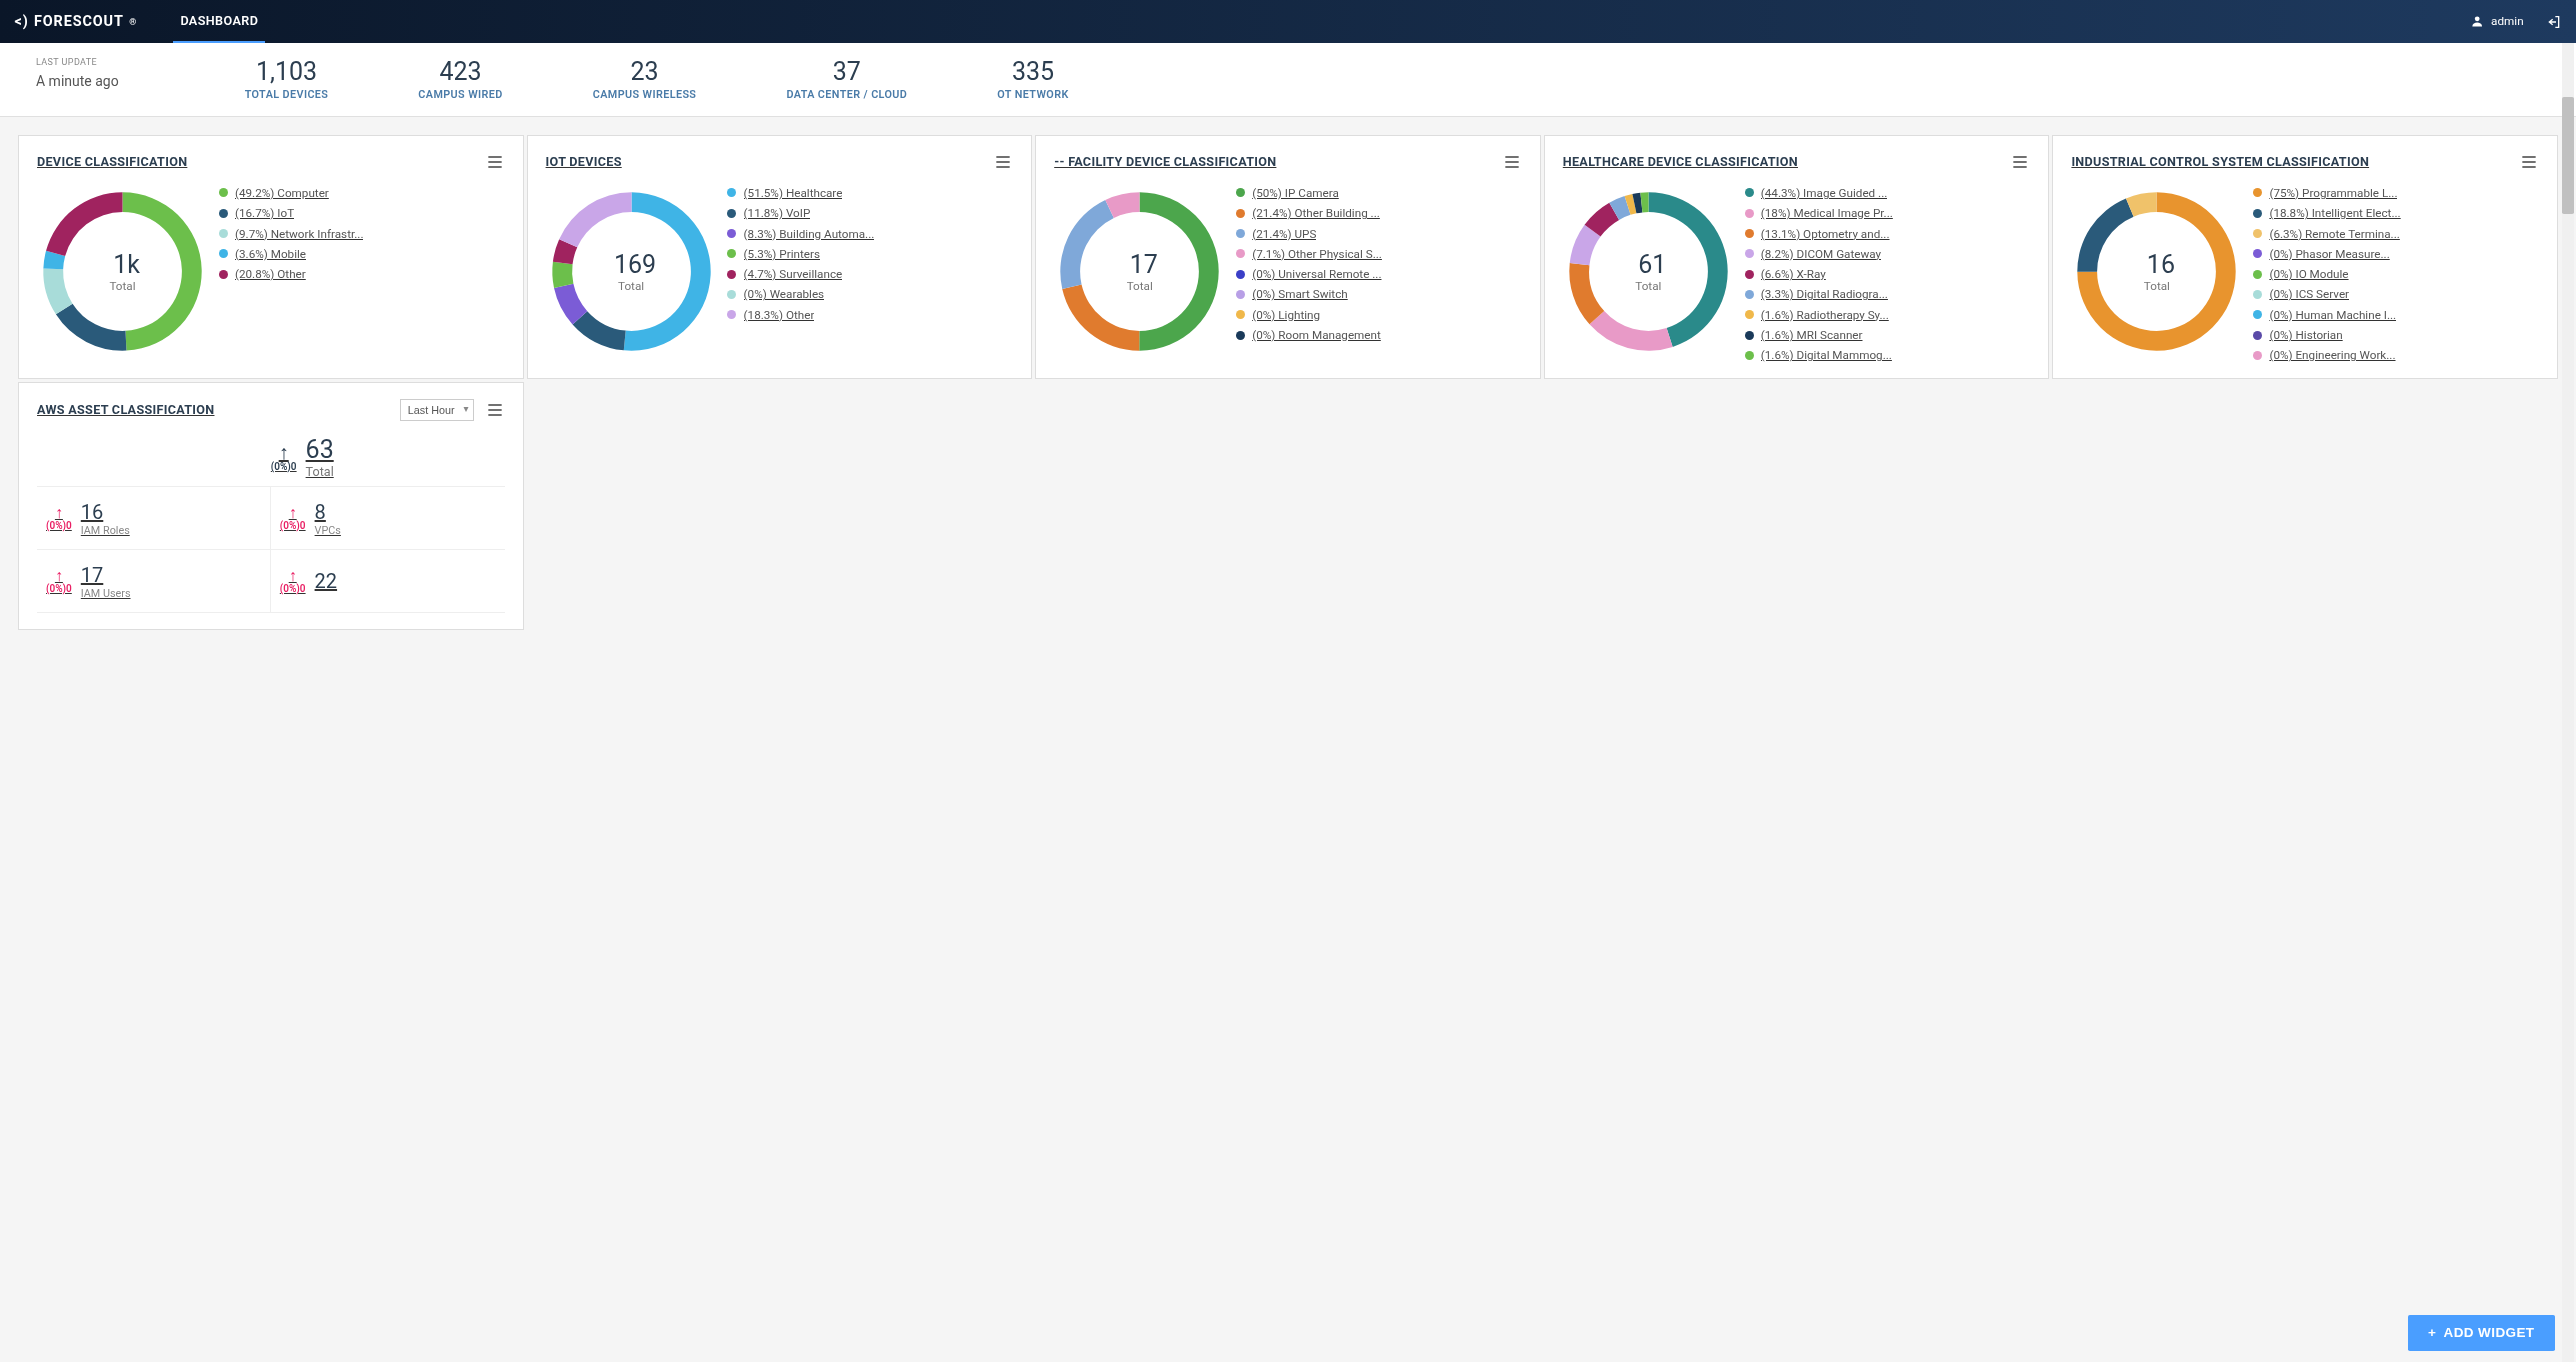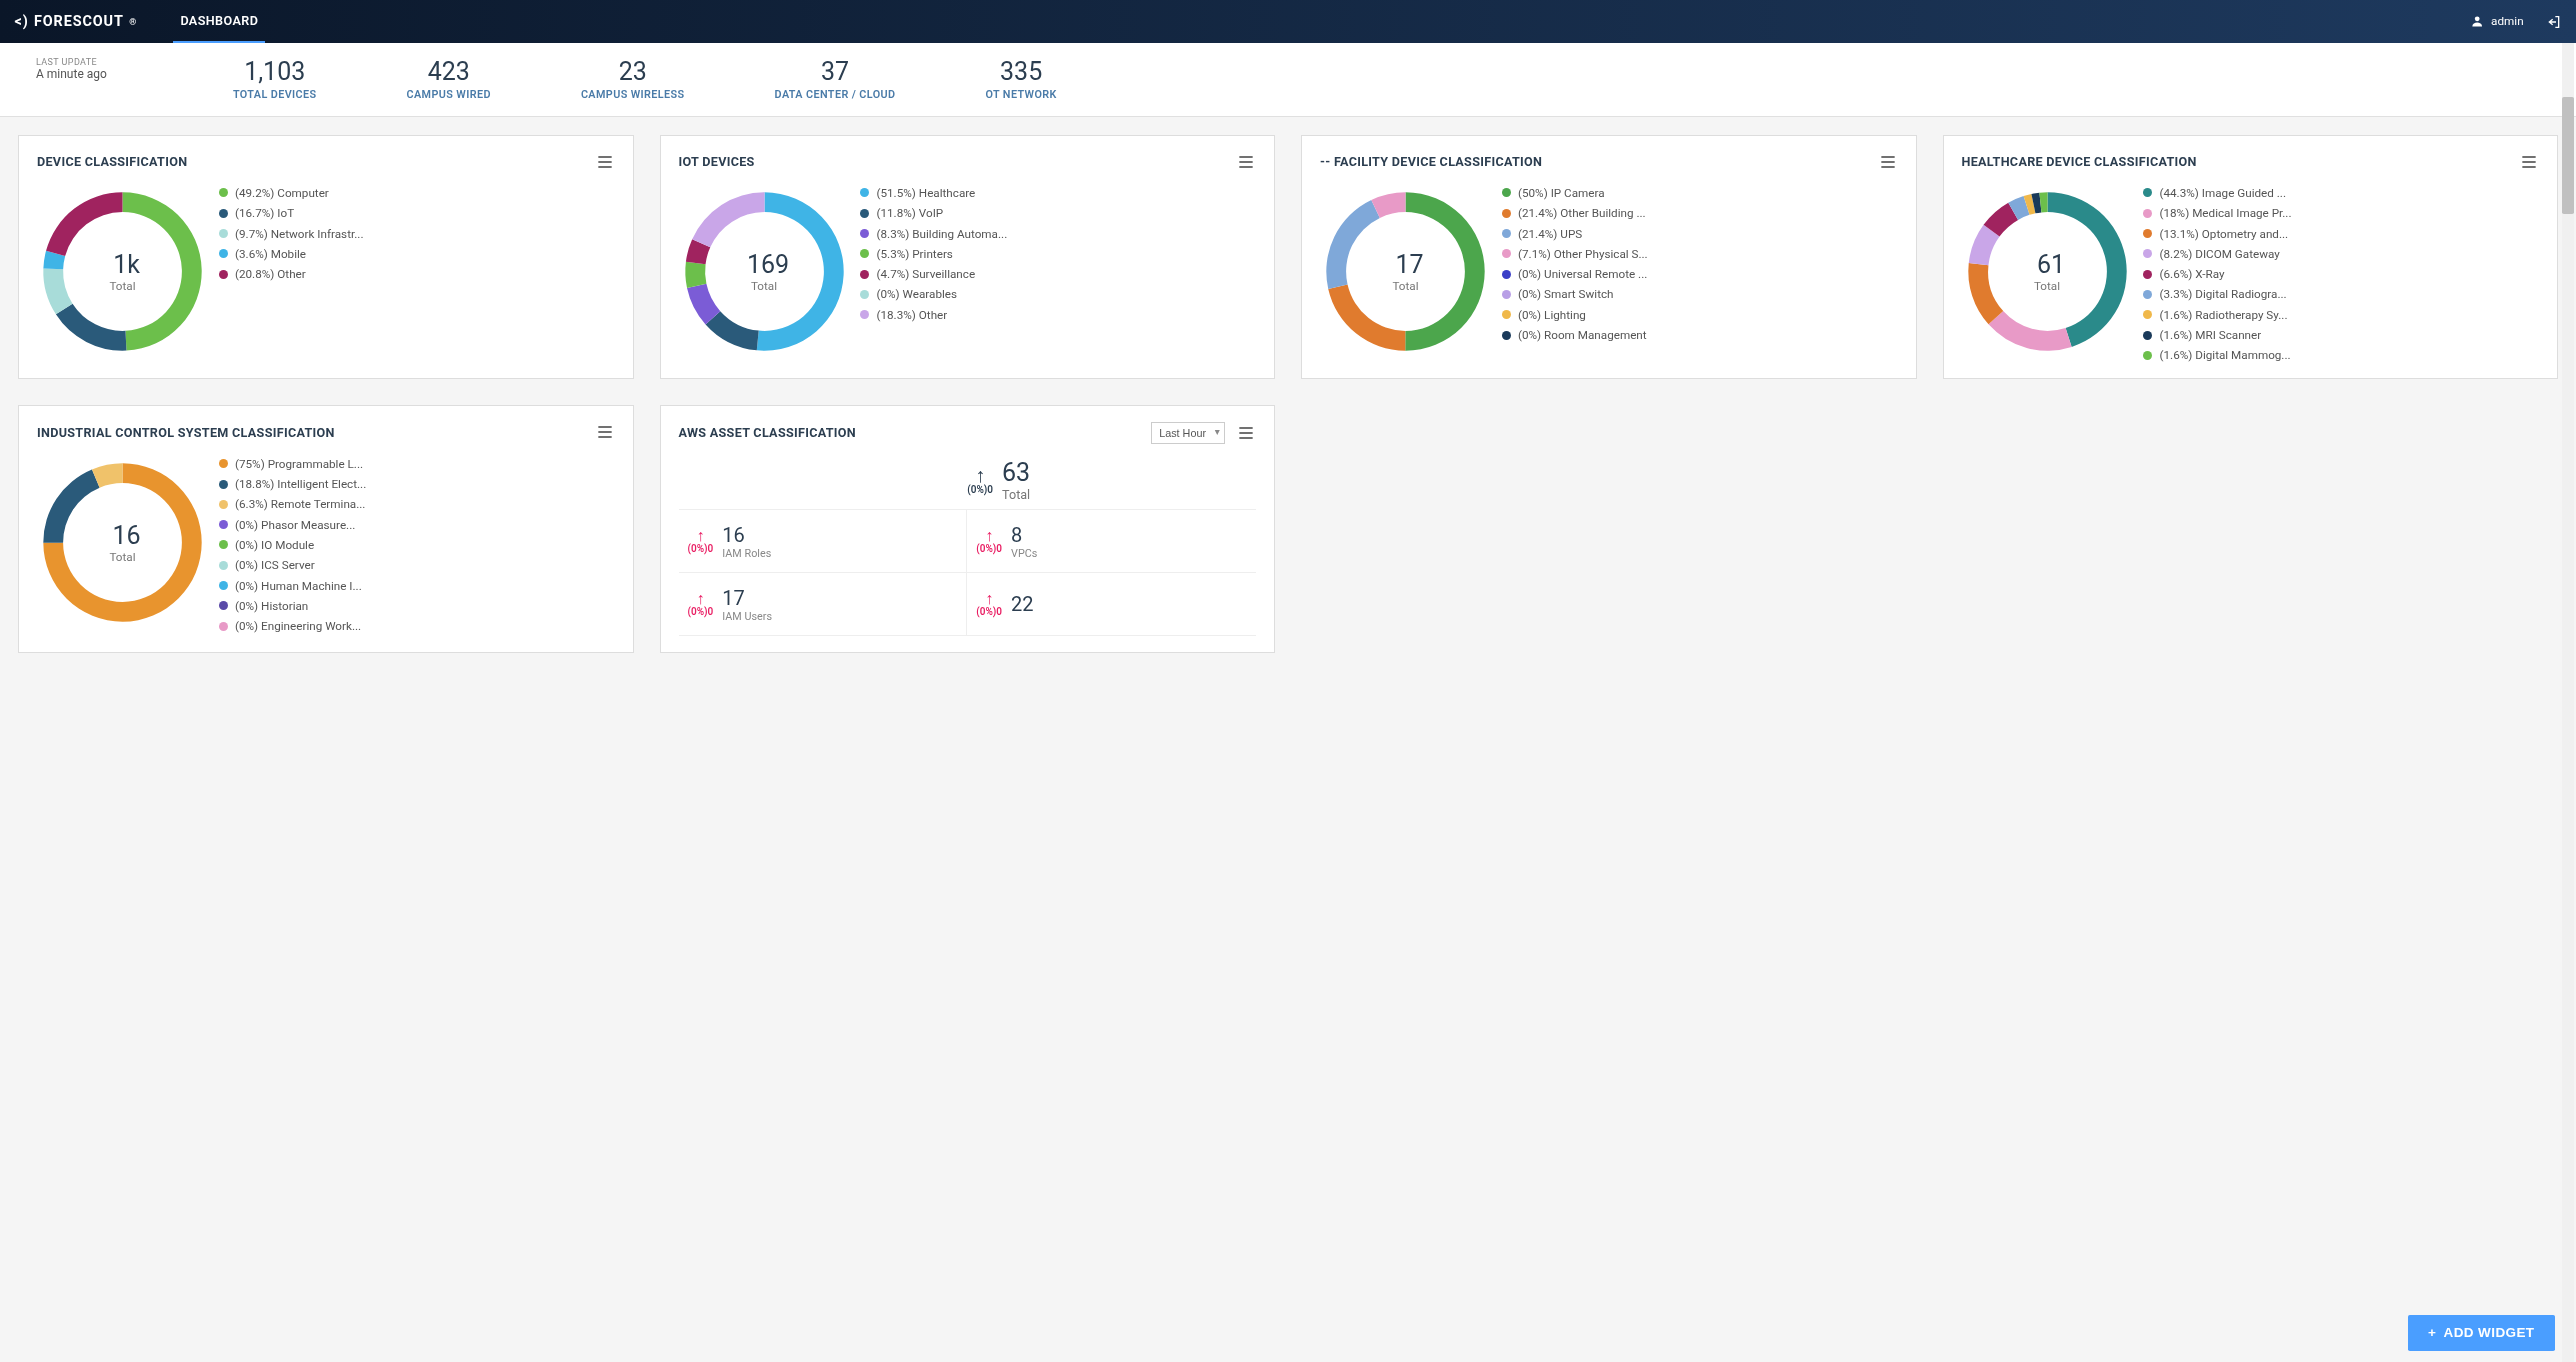--- a/index.html
+++ b/index.html
@@ -5,25 +5,25 @@
 * { margin: 0; padding: 0; box-sizing: border-box; }
 body { font-family: -apple-system, "Segoe UI", Roboto, Arial, sans-serif; background: #f5f5f5; color: #333; }
 .header { background: linear-gradient(to right, #0a1628, #1e3a5f); height: 43px; display: flex; align-items: center; padding: 0 14.4px; color: #fff; }
 .logo { font-weight: 700; font-size: 14.4px; letter-spacing: 0.9px; display:flex; align-items:center; gap:5.4px;}
 .logo-icon { font-weight:700; font-size:14.4px;}
 .nav-tab { margin-left: 36px; font-size: 12.6px; font-weight: 600; letter-spacing: 0.4px; padding: 12.6px 7.2px; border-bottom: 2.7px solid #4a9eff; }
 .header-right { margin-left: auto; display: flex; align-items: center; gap: 22px; }
 .user-info { display: flex; align-items: center; gap: 7.2px; font-size: 11.7px; }
 .summary-bar { background: #fff; padding: 14.4px 36px; display: flex; align-items: flex-start; gap: 72px; border-bottom: 0.9px solid #e0e0e0; }
 .last-update { font-size: 9px; color: #888; text-transform: uppercase; letter-spacing: 0.4px; }
-.last-update-time { font-size: 12px; color: #555; margin-top: 0; text-transform:none;}
+.last-update-time { font-size: 14px; color: #555; margin-top: 6px; text-transform:none;}
 .summary-item { text-align: center; }
 .summary-value { font-size: 25px; color: #2c3e50; font-weight: 400; }
 .summary-label { font-size: 10.8px; color: #4a7ba8; font-weight: 600; letter-spacing: 0.4px; margin-top: 1.8px; }
-.content { padding: 18px; display: grid; grid-template-columns: repeat(4, 1fr); gap: 26px; position: relative; }
+.content { padding: 18px; display: grid; grid-template-columns: repeat(5, 1fr); gap: 3px; position: relative; text-decoration: underline; }
 .widget { background: #fff; border: 0.9px solid #ddd; padding: 16px 18px; }
 .widget-header { display: flex; justify-content: space-between; align-items: center; margin-bottom: 14.4px; }
 .widget-title { font-size: 12.6px; font-weight: 700; color: #2c3e50; letter-spacing: 0.3px; }
 .menu-icon { cursor: pointer; color: #555; }
 .chart-body { display: flex; align-items: flex-start; gap: 10.8px; }
 .donut-wrap { position: relative; width: 171px; height: 171px; flex-shrink: 0; }
 .donut-center { position: absolute; top: 50%; left: 50%; transform: translate(-50%, -50%); text-align: center; }
 .donut-value { font-size: 25px; color: #2c3e50; font-weight: 400; margin-left: 8px; }
 .donut-label { font-size: 11.7px; color: #777; }
 .legend { flex: 1; display: flex; flex-direction: column; gap: 6.3px; font-size: 11.7px; color: #555; overflow: hidden; }

